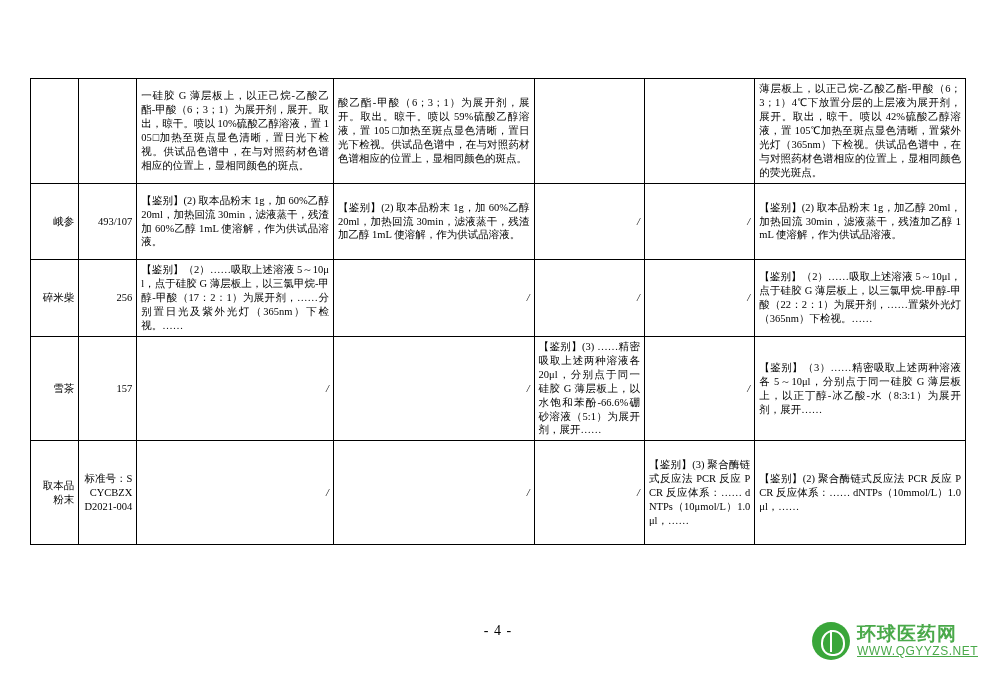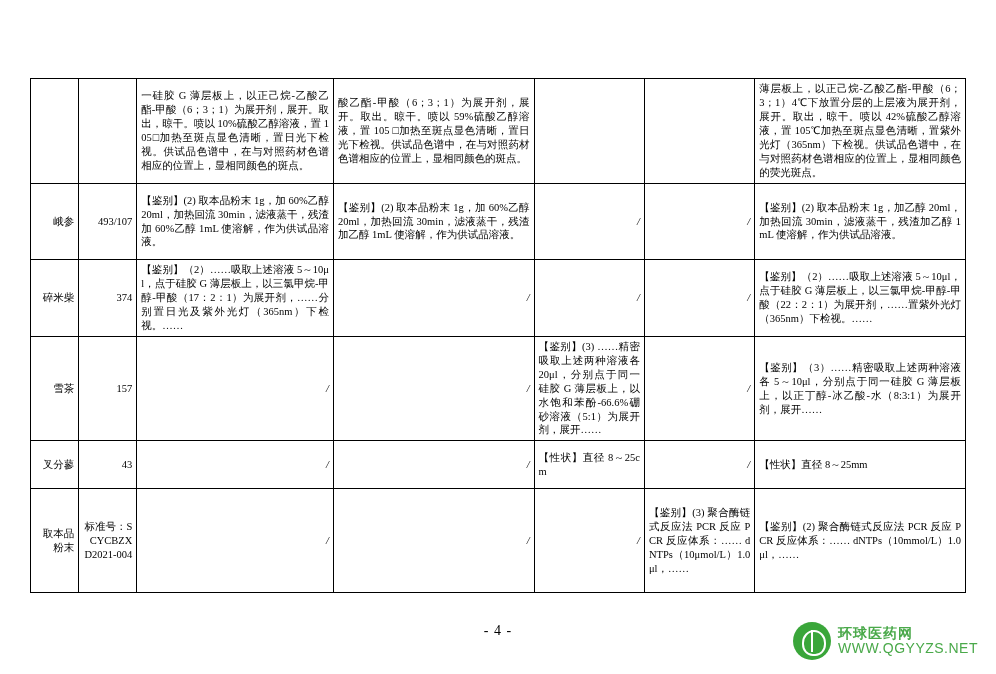--- a/index.html
+++ b/index.html
@@ -105,30 +105,31 @@
     width: 2px; height: 22px;
     background: #ffffff;
   }
   .wm-text {
     display: flex;
     flex-direction: column;
     line-height: 1.1;
   }
   .wm-title {
     font-family: "Liberation Sans", sans-serif;
-    font-size: 14px;
+    font-size: 19px;
     font-weight: bold;
     color: #4aa94a;
     letter-spacing: 1px;
   }
   .wm-sub {
     font-family: "Liberation Sans", sans-serif;
-    font-size: 14px;
+    font-size: 12px;
     color: #4aa94a;
     letter-spacing: 0.5px;
+    text-decoration: underline;
   }
 </style>
 </head>
 <body>
 
 <div class="page">
 
   <table class="doc-table">
     <colgroup>
       <col class="c-name">
@@ -153,44 +154,35 @@
         <td class="center">峨参</td>
         <td class="center">493/107</td>
         <td class="just">【鉴别】(2) 取本品粉末 1g，加 60%乙醇 20ml，加热回流 30min，滤液蒸干，残渣加 60%乙醇 1mL 使溶解，作为供试品溶液。</td>
         <td class="just">【鉴别】(2) 取本品粉末 1g，加 60%乙醇 20ml，加热回流 30min，滤液蒸干，残渣加乙醇 1mL 使溶解，作为供试品溶液。</td>
         <td class="center slash">/</td>
         <td class="center slash">/</td>
         <td class="just">【鉴别】(2) 取本品粉末 1g，加乙醇 20ml，加热回流 30min，滤液蒸干，残渣加乙醇 1mL 使溶解，作为供试品溶液。</td>
       </tr>
       <tr style="height:66px">
         <td class="center">碎米柴</td>
-        <td class="center">374</td>
+        <td class="center">256</td>
         <td class="just">【鉴别】（2）……吸取上述溶液 5～10μl，点于硅胶 G 薄层板上，以三氯甲烷-甲醇-甲酸（17：2：1）为展开剂，……分别置日光及紫外光灯（365nm）下检视。……</td>
         <td class="center slash">/</td>
         <td class="center slash">/</td>
         <td class="center slash">/</td>
         <td class="just">【鉴别】（2）……吸取上述溶液 5～10μl，点于硅胶 G 薄层板上，以三氯甲烷-甲醇-甲酸（22：2：1）为展开剂，……置紫外光灯（365nm）下检视。……</td>
       </tr>
       <tr style="height:88px">
         <td class="center">雪茶</td>
         <td class="center">157</td>
         <td class="center slash">/</td>
         <td class="center slash">/</td>
         <td class="just">【鉴别】(3) ……精密吸取上述两种溶液各 20μl，分别点于同一硅胶 G 薄层板上，以水饱和苯酚-66.6%硼砂溶液（5:1）为展开剂，展开……</td>
         <td class="center slash">/</td>
         <td class="just">【鉴别】（3）……精密吸取上述两种溶液各 5～10μl，分别点于同一硅胶 G 薄层板上，以正丁醇-冰乙酸-水（8:3:1）为展开剂，展开……</td>
-      </tr>
-      <tr style="height:48px">
-        <td class="center">叉分蓼</td>
-        <td class="center">43</td>
-        <td class="center slash">/</td>
-        <td class="center slash">/</td>
-        <td class="just">【性状】直径 8～25cm</td>
-        <td class="center slash">/</td>
-        <td class="just">【性状】直径 8～25mm</td>
       </tr>
       <tr style="height:104px">
         <td class="center">取本品粉末</td>
         <td class="center">标准号：SCYCBZXD2021-004</td>
         <td class="center slash">/</td>
         <td class="center slash">/</td>
         <td class="center slash">/</td>
         <td class="just">【鉴别】(3) 聚合酶链式反应法 PCR 反应 PCR 反应体系：…… dNTPs（10μmol/L）1.0μl，……</td>
         <td class="just">【鉴别】(2) 聚合酶链式反应法 PCR 反应 PCR 反应体系：…… dNTPs（10mmol/L）1.0μl，……</td>
       </tr>

